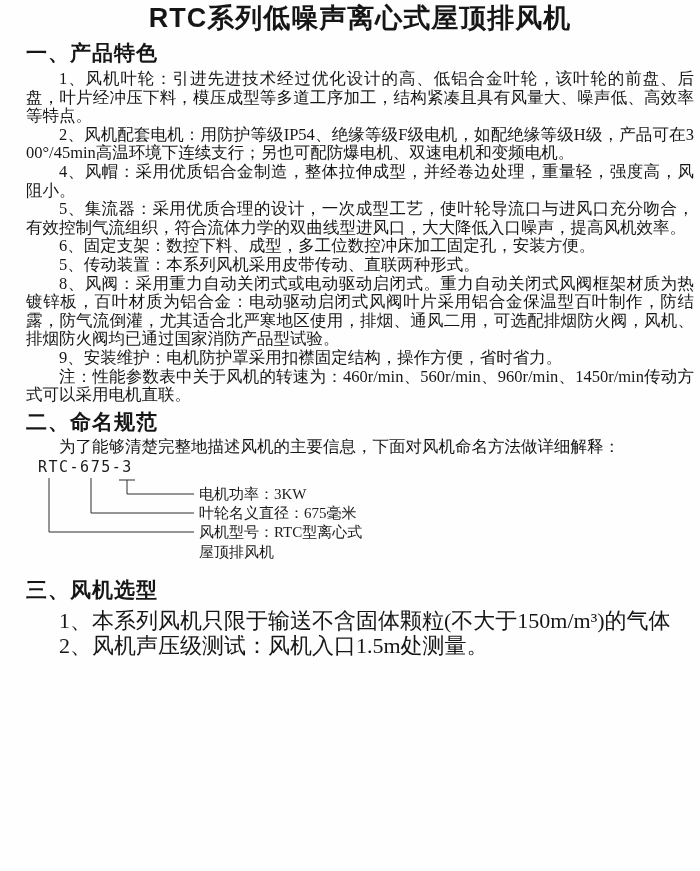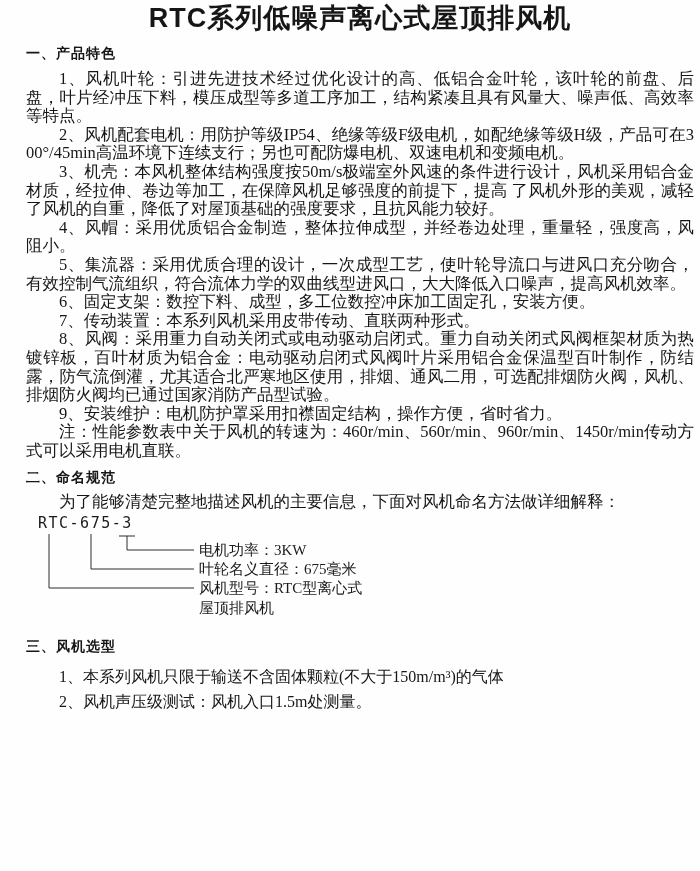--- a/index.html
+++ b/index.html
@@ -28,59 +28,58 @@
     line-height: 18.6px;
     text-align: justify;
     text-indent: 33px;
     margin: 0;
     word-break: break-all;
   }
   .intro { line-height: 19.6px; }
   .sec-heading {
     font-family: "Liberation Sans", sans-serif;
     font-weight: bold;
-    font-size: 14px;
+    font-size: 21px;
     line-height: 24px;
     letter-spacing: 1px;
     margin: 8px 0 5px 0;
   }
   .sec-heading.naming { margin-top: 5px; margin-bottom: 4px; }
   .sec-heading.selection { margin-top: 2px; margin-bottom: 6px; }
   .naming-row { position: relative; height: 118px; margin-top: 2px; }
   .naming-diagram { position: absolute; left: 8px; top: 0; }
   .diagram-code {
     font-family: "DejaVu Sans Mono", monospace;
     font-size: 15px;
     letter-spacing: 1.5px;
     fill: #1a1a1a;
   }
   .diagram-label {
     font-family: "Liberation Serif", serif;
     font-size: 15px;
     fill: #1a1a1a;
   }
   .callout { fill: none; stroke: #2c2c2c; stroke-width: 1; }
-  .sel-item { font-size: 16px; line-height: 25px; text-indent: 33px; margin: 0; }
+  .sel-item { font-size: 22px; line-height: 25px; text-indent: 33px; margin: 0; }
 </style>
 </head>
 <body>
 
 <div class="page">
 
   <h1 class="title">RTC系列低噪声离心式屋顶排风机</h1>
 
 
   <h2 class="sec-heading">一、产品特色</h2>
   <p class="body">1、风机叶轮：引进先进技术经过优化设计的高、低铝合金叶轮，该叶轮的前盘、后盘，叶片经冲压下料，模压成型等多道工序加工，结构紧凑且具有风量大、噪声低、高效率等特点。</p>
   <p class="body">2、风机配套电机：用防护等级IP54、绝缘等级F级电机，如配绝缘等级H级，产品可在300°/45min高温环境下连续支行；另也可配防爆电机、双速电机和变频电机。</p>
-  <p class="body">3、机壳：本风机整体结构强度按50m/s极端室外风速的条件进行设计，风机采用铝合金材质，经拉伸、卷边等加工，在保障风机足够强度的前提下，提高 了风机外形的美观，减轻了风机的自重，降低了对屋顶基础的强度要求，且抗风能力较好。</p>
   <p class="body">4、风帽：采用优质铝合金制造，整体拉伸成型，并经卷边处理，重量轻，强度高，风阻小。</p>
   <p class="body">5、集流器：采用优质合理的设计，一次成型工艺，使叶轮导流口与进风口充分吻合，有效控制气流组织，符合流体力学的双曲线型进风口，大大降低入口噪声，提高风机效率。</p>
   <p class="body">6、固定支架：数控下料、成型，多工位数控冲床加工固定孔，安装方便。</p>
-  <p class="body">7、传动装置：本系列风机采用皮带传动、直联两种形式。</p>
+  <p class="body">5、传动装置：本系列风机采用皮带传动、直联两种形式。</p>
   <p class="body">8、风阀：采用重力自动关闭式或电动驱动启闭式。重力自动关闭式风阀框架材质为热镀锌板，百叶材质为铝合金：电动驱动启闭式风阀叶片采用铝合金保温型百叶制作，防结露，防气流倒灌，尤其适合北严寒地区使用，排烟、通风二用，可选配排烟防火阀，风机、排烟防火阀均已通过国家消防产品型试验。</p>
   <p class="body">9、安装维护：电机防护罩采用扣襟固定结构，操作方便，省时省力。</p>
   <p class="body">注：性能参数表中关于风机的转速为：460r/min、560r/min、960r/min、1450r/min传动方式可以采用电机直联。</p>
 
   <h2 class="sec-heading naming">二、命名规范</h2>
   <p class="body">为了能够清楚完整地描述风机的主要信息，下面对风机命名方法做详细解释：</p>
 
   <div class="naming-row">
     <svg class="naming-diagram" width="420" height="112" viewBox="0 0 420 112">
       <text class="diagram-code" x="4" y="14">RTC-675-3</text>

